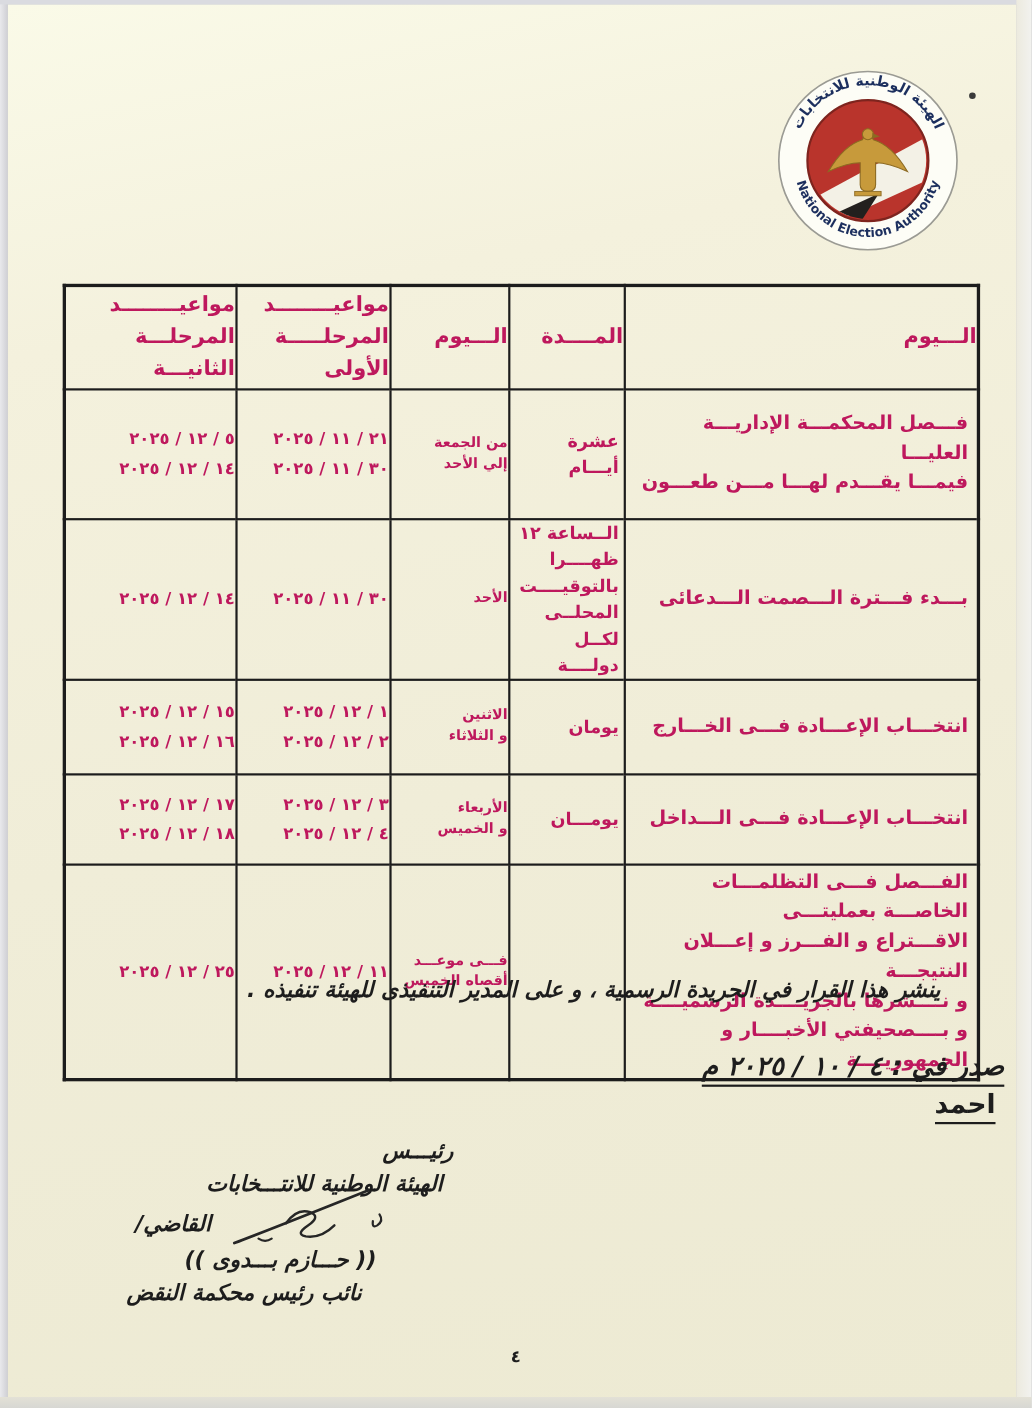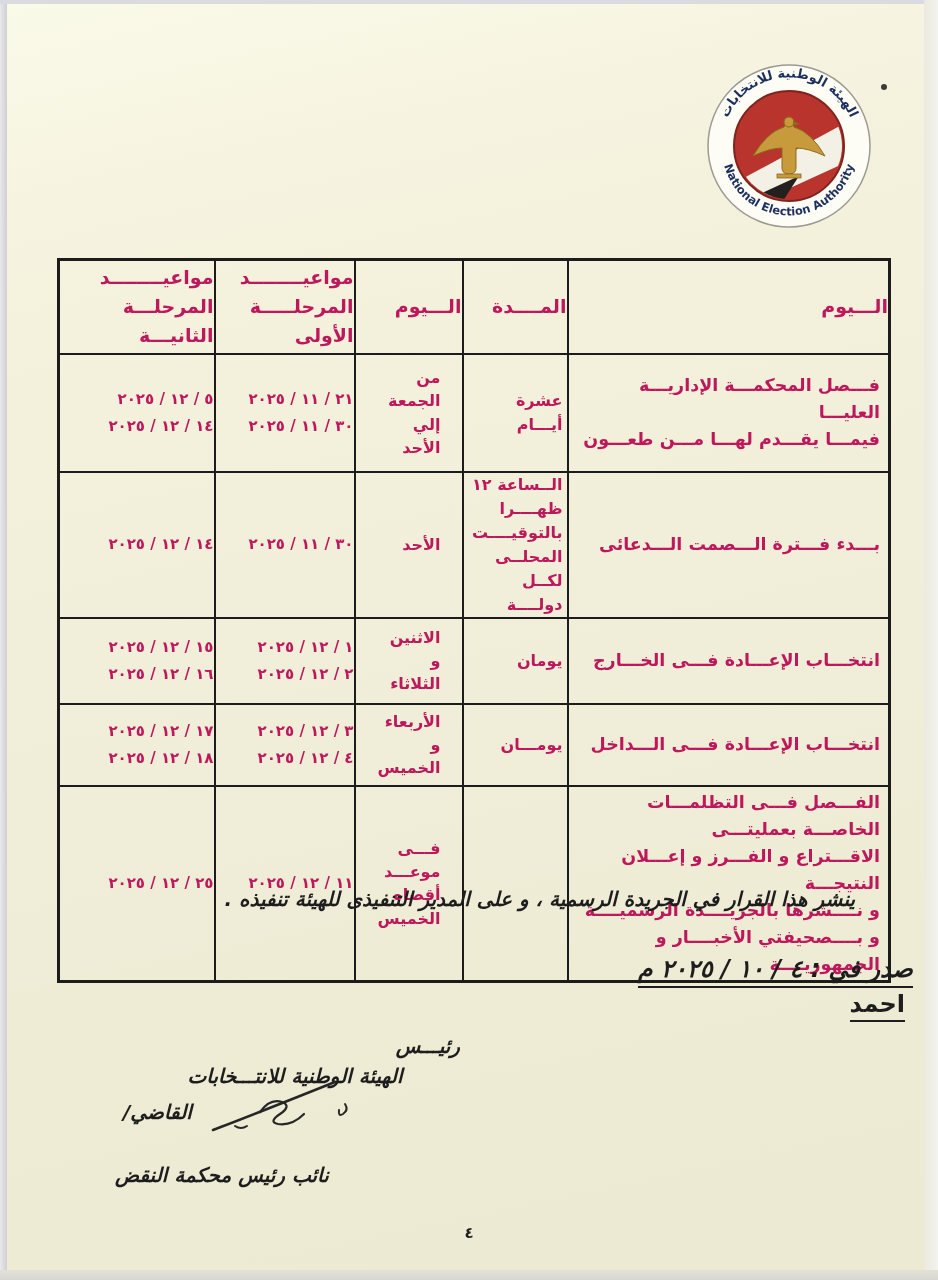--- a/index.html
+++ b/index.html
@@ -36,21 +36,21 @@
   .c-p1    { width:140px; }
   .c-p2    { width:156px; }
   .r-head  { height:94px; }
   .r-1 { height:118px; }
   .r-2 { height:127px; }
   .r-3 { height:86px; }
   .r-4 { height:82px; }
   .r-5 { height:112px; }
   td.proc { font-size:17.5px; line-height:1.55; padding:2px 8px; }
   td.dur  { font-size:16px; line-height:1.5; padding:0 4px; }
-  td.day  { font-size:16px; line-height:1.45; padding:2px 21px;border-radius:13px; }
+  td.day  { font-size:13px; line-height:1.45; padding:2px 0;border-radius:13px; }
   td.date { font-size:15px; line-height:1.8; letter-spacing:.5px; }
 
   
   .article-heading {
     position:absolute; left:0; top:860px; width:938px; text-align:center;
   }
   .article-heading span {
     display:inline-block; font-size:21px; font-weight:bold; font-style:italic;
     border-bottom:2px solid #1d1d1d; padding:0 4px 4px 4px;
   }
@@ -63,21 +63,21 @@
     font-size:24px; font-weight:bold; font-style:italic;
     border-bottom:2px solid #1d1d1d; padding-bottom:3px;
   }
   .issued-initial {
     position:absolute; right:33px; top:990px;
     font-size:24px; font-weight:bold;
     border-bottom:2px solid #1d1d1d; padding-bottom:2px;
   }
 
   
-  .sig-title1 { position:absolute; left:300px; top:1034px; width:160px; 
+  .sig-title1 { position:absolute; left:300px; top:1034px; width:160px; text-align:center;
     font-size:20px; font-weight:bold; font-style:italic; }
   .sig-title2 { position:absolute; left:145px; top:1064px; width:300px; text-align:center;
     font-size:20px; font-weight:bold; font-style:italic; }
   .sig-prefix { position:absolute; left:123px; top:1100px;
     font-size:20px; font-weight:bold; font-style:italic; }
   .sig-scribble { position:absolute; left:205px; top:1078px; }
   .sig-name { position:absolute; left:130px; top:1133px; width:250px; text-align:center;
     font-size:20px; font-weight:bold; font-style:italic; }
   .sig-title3 { position:absolute; left:115px; top:1163px; width:280px; text-align:left;
     font-size:20px; font-weight:bold; font-style:italic; }
@@ -213,16 +213,17 @@
   <div class="sig-title2">الهيئة الوطنية للانتـــخابات</div>
   <div class="sig-prefix">القاضي/</div>
   <div class="sig-scribble">
     <svg width="160" height="60" viewBox="0 0 160 60">
       <path d="M8,52 C40,40 95,18 130,4" stroke="#262626" stroke-width="2.5" fill="none" stroke-linecap="round"></path>
       <path d="M55,34 q10,-14 22,-10 q10,4 -2,12 q-12,8 -2,10 q14,2 26,-10" stroke="#262626" stroke-width="2.2" fill="none" stroke-linecap="round"></path>
       <path d="M140,26 q4,6 -2,10 q-5,3 -4,-4" stroke="#262626" stroke-width="2" fill="none" stroke-linecap="round"></path>
       <path d="M30,48 q6,4 12,0" stroke="#262626" stroke-width="2" fill="none" stroke-linecap="round"></path>
     </svg>
   </div>
+  <div class="sig-name">(( حـــازم بـــدوى ))</div>
   <div class="sig-title3">نائب رئيس محكمة النقض</div>
 
   <div class="page-number">٤</div>
 </div>
 
 </body></html>

